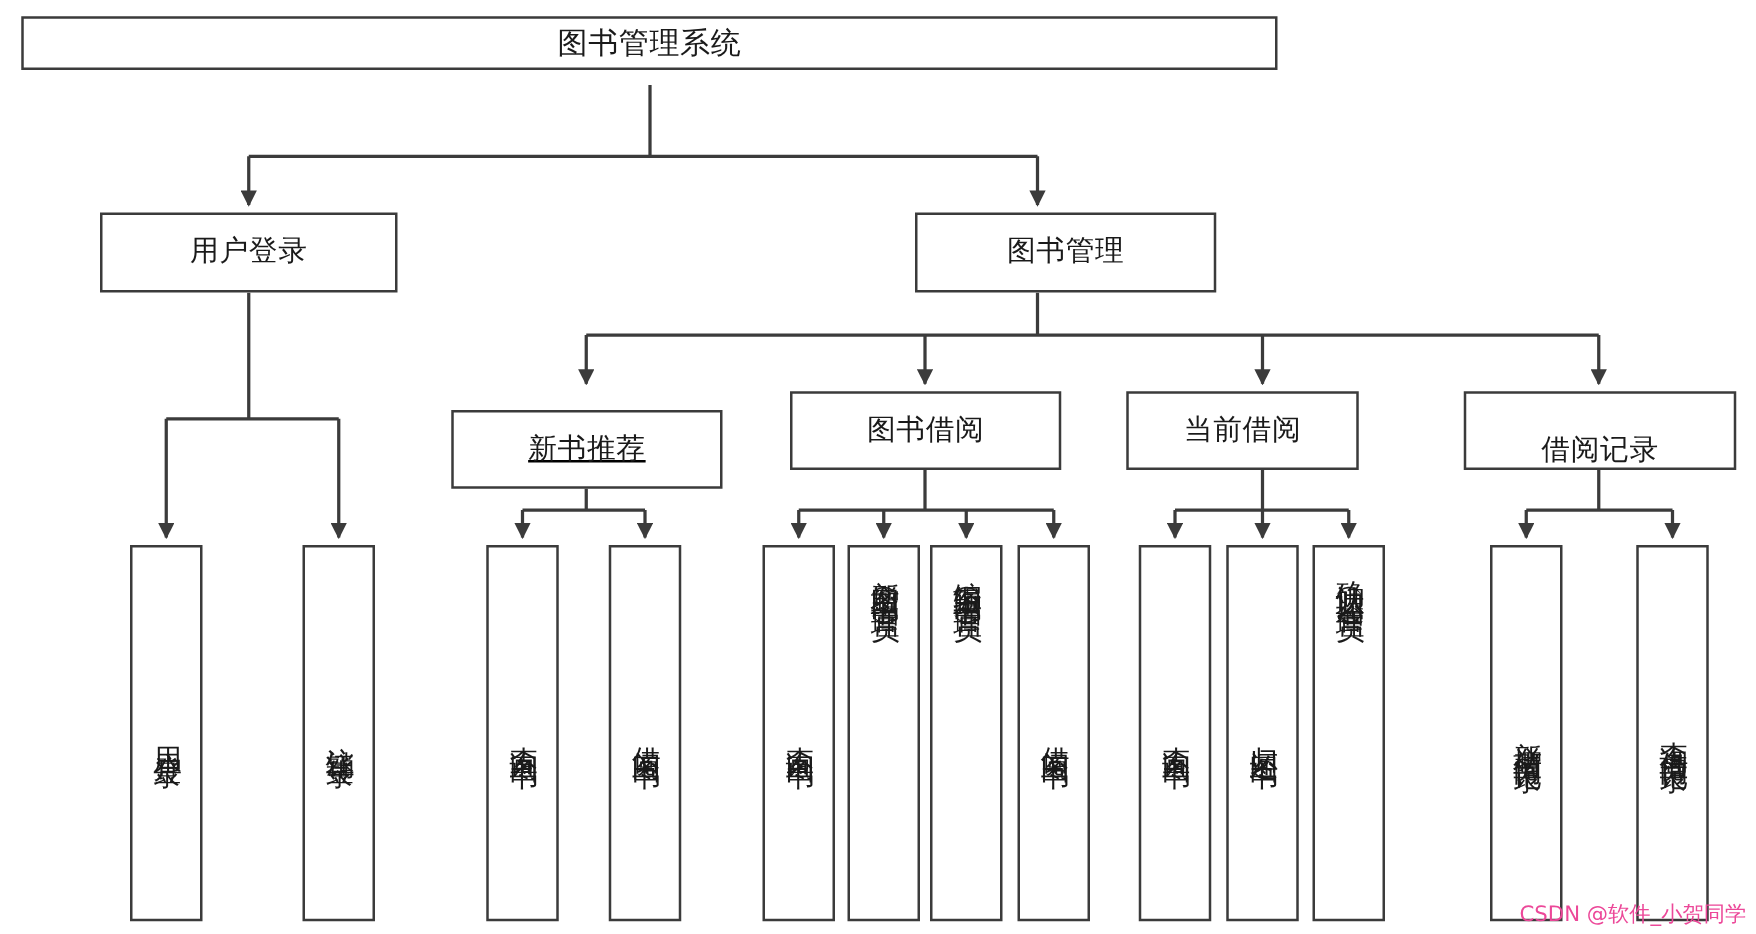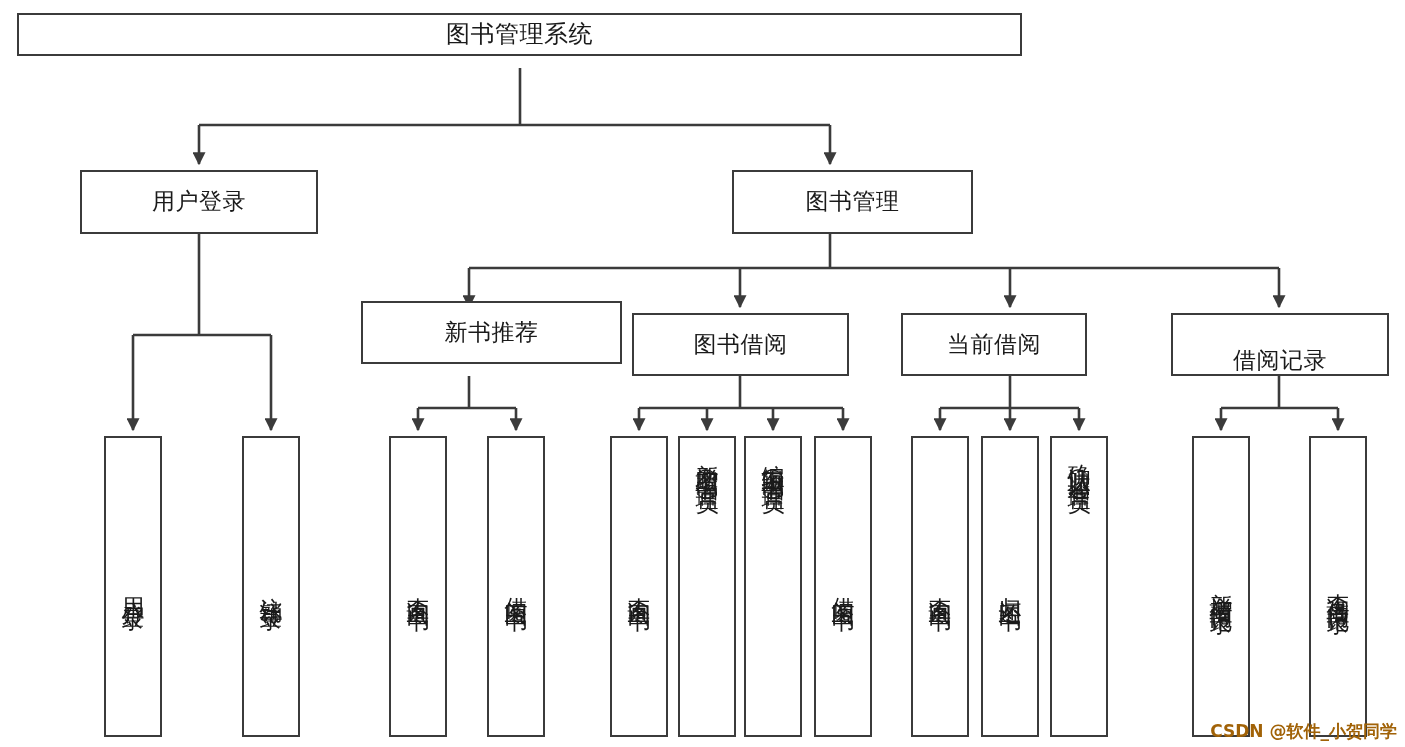--- a/index.html
+++ b/index.html
@@ -62,25 +62,24 @@
   }
   .node.vertical.centered {
     align-items: center;
     padding-top: 0;
   }
   .watermark {
     position: absolute;
     right: 8px;
     bottom: 4px;
     font-size: 17px;
-    color: #a16207;
+    color: #ec4899;
     white-space: nowrap;
     z-index: 5;
     font-family: "DejaVu Sans", "Liberation Sans", sans-serif;
-    font-weight: bold;
   }
 </style>
 </head>
 <body>
 
 <div id="diagram-root">
 
   <svg id="edge-layer" viewBox="0 0 1405 747" width="1405" height="747" xmlns="http://www.w3.org/2000/svg">
     <defs>
       <marker id="arrow" viewBox="0 0 10 10" refX="9" refY="5" markerWidth="5" markerHeight="5" orient="auto-start-reverse">
@@ -139,21 +138,21 @@
   </div>
 
   <div class="node horizontal" style="left:80px; top:170px; width:238px; height:64px;">
     <span class="node-label">用户登录</span>
   </div>
 
   <div class="node horizontal" style="left:704px; top:170px; width:241px; height:64px;margin-left:28px;">
     <span class="node-label">图书管理</span>
   </div>
 
-  <div class="node horizontal" style="left:361px; top:301px; width:261px; height:63px;">
+  <div class="node horizontal" style="left:361px; top:328px; width:217px; height:63px;text-decoration:underline;">
     <span class="node-label">新书推荐</span>
   </div>
 
   <div class="node horizontal" style="left:632px; top:313px; width:217px; height:63px;">
     <span class="node-label">图书借阅</span>
   </div>
 
   <div class="node horizontal" style="left:901px; top:313px; width:186px; height:63px;">
     <span class="node-label">当前借阅</span>
   </div>

